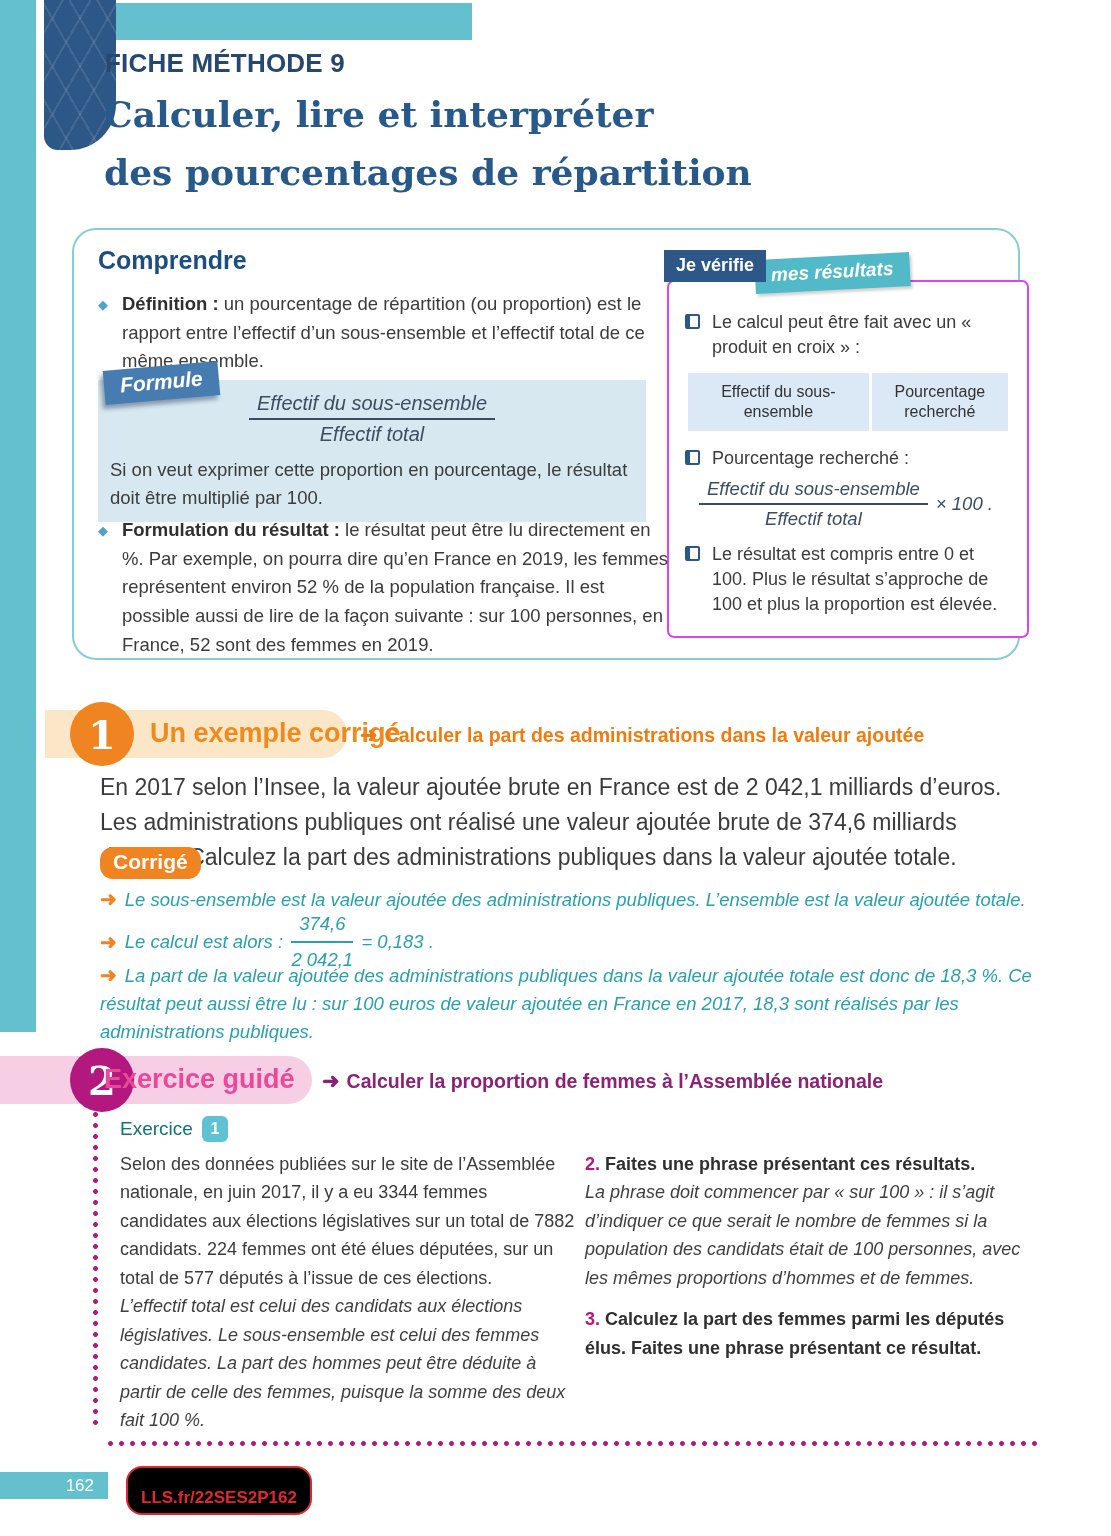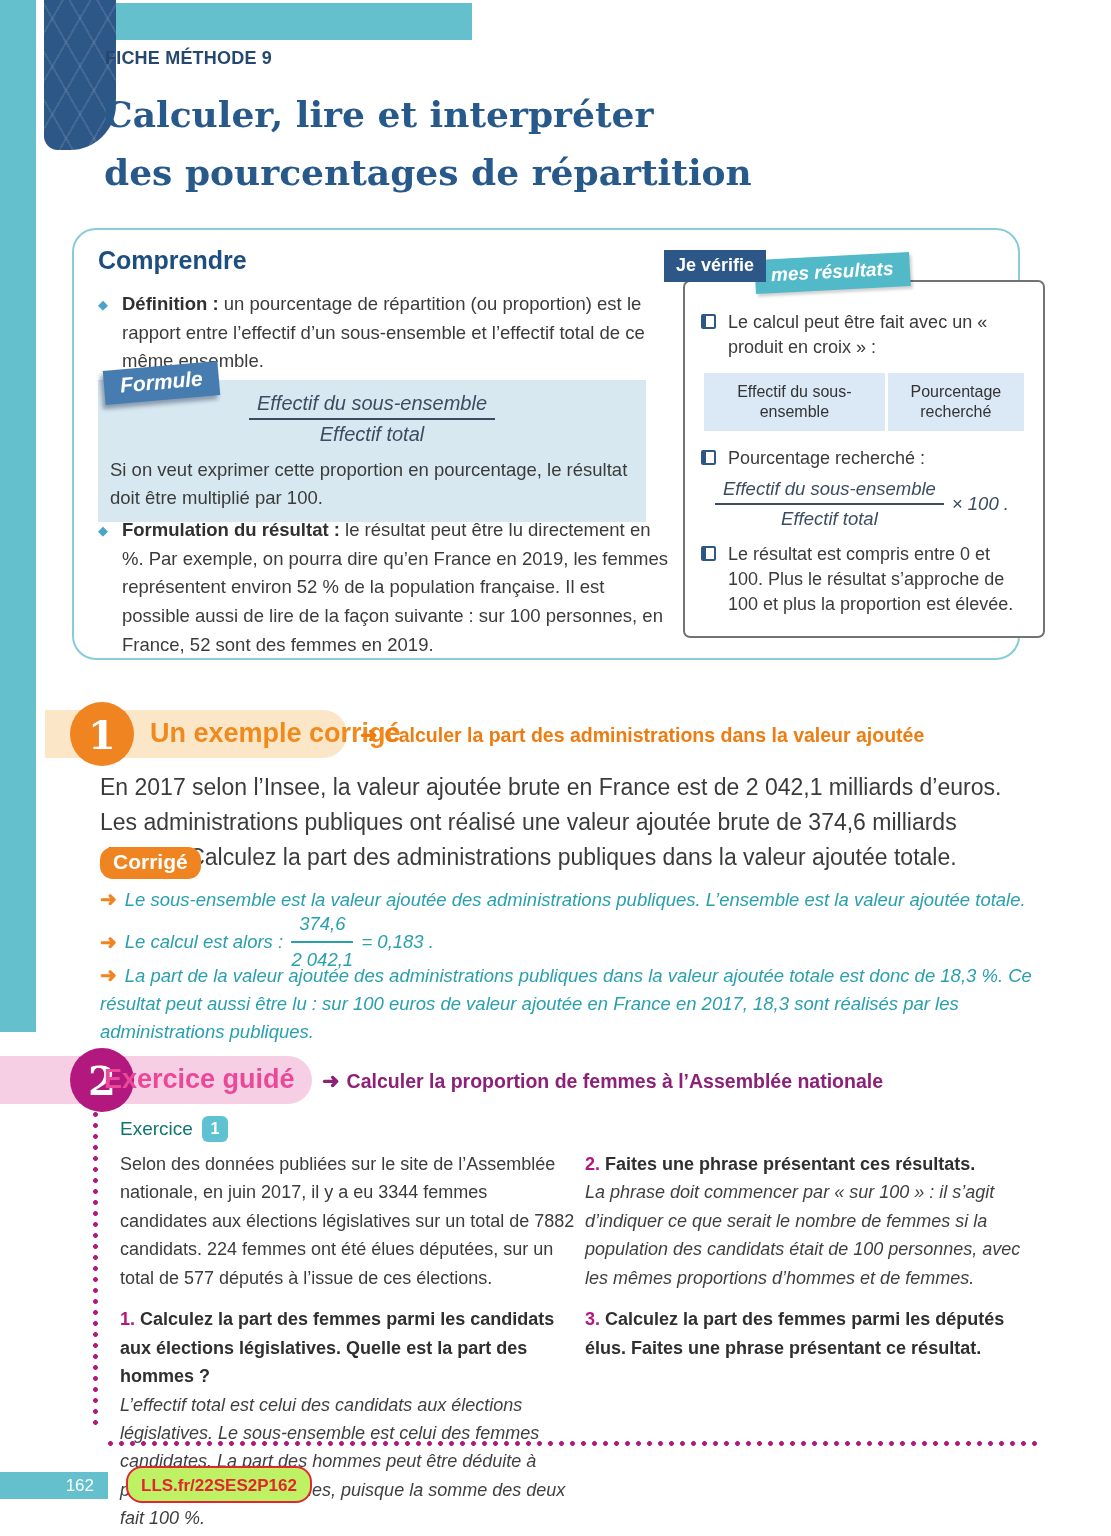--- a/index.html
+++ b/index.html
@@ -16,21 +16,21 @@
   .teal-strip{left:0;top:0;width:36px;height:1032px;background:#64c0cd;}
   .header-band{left:90px;top:3px;width:382px;height:37px;background:#64c0cd;z-index:1;}
   .corner-shape{
     left:44px;top:0;width:72px;height:150px;z-index:2;
     border-radius:0 0 46px 14px;
     background:
       repeating-linear-gradient(60deg, rgba(255,255,255,0.10) 0 2px, transparent 2px 24px),
       repeating-linear-gradient(-60deg, rgba(255,255,255,0.10) 0 2px, transparent 2px 24px),
       #2d5787;
   }
-  .fiche-label{left:105px;top:48px;font-size:18px;font-weight:bold;color:#26476f;letter-spacing:.2px;z-index:3;}
+  .fiche-label{left:105px;top:48px;font-size:26px;font-weight:bold;color:#26476f;letter-spacing:.2px;z-index:3;}
   .page-title{left:104px;top:86px;z-index:3;font-family:"DejaVu Serif", serif;font-weight:bold;color:#27598b;font-size:36px;line-height:1.6;}
 
   
   .comprendre-box{
     left:72px;top:228px;width:948px;height:432px;box-sizing:border-box;
     border:2px solid #86ccd9;border-radius:24px;background:#fff;
   }
   .comprendre-heading{position:absolute;left:24px;top:16px;font-size:25px;font-weight:bold;color:#1d4e80;}
   .bullet-item{position:absolute;padding-left:24px;font-size:18.5px;line-height:1.55;}
   .bullet-item .diamond{position:absolute;left:0;top:5px;font-size:13px;color:#4da4c8;}
@@ -49,22 +49,22 @@
     box-shadow:-3px 4px 4px rgba(40,60,90,.45);
   }
   .frac{display:inline-block;text-align:center;vertical-align:middle;font-style:italic;}
   .frac .num{display:block;border-bottom:2px solid #3c4d61;padding:0 8px 3px;}
   .frac .den{display:block;padding-top:3px;}
   .formule-frac-wrap{text-align:center;font-size:20px;color:#3c4d61;margin-bottom:10px;}
   .formule-note{font-size:18.5px;line-height:1.5;color:#3b3b3b;}
 
   
   .verify-panel{
-    position:absolute;left:609px;top:50px;width:362px;height:358px;box-sizing:border-box;
-    border:2px solid #737373;border-radius:7px;background:#fff;
+    position:absolute;left:593px;top:50px;width:362px;height:358px;box-sizing:border-box;
+    border:2px solid #d946ef;border-radius:7px;background:#fff;
     padding:14px 16px 10px;
   }
   .je-verifie-badge{
     position:absolute;left:590px;top:20px;z-index:3;
     background:#2d5787;color:#fff;font-weight:bold;font-size:18px;
     padding:5px 12px 6px;
   }
   .mes-resultats-badge{
     position:absolute;left:681px;top:26px;z-index:2;
     background:#52b9c8;color:#fff;font-weight:bold;font-style:italic;font-size:19px;
@@ -147,21 +147,21 @@
   }
 
   
   .page-num-bar{
     left:0;top:1472px;width:108px;height:27px;background:#64c0cd;color:#fff;
     display:flex;align-items:center;justify-content:flex-end;
     padding-right:14px;box-sizing:border-box;font-size:17px;
   }
   .lls-badge{
     left:126px;top:1466px;border:2px solid #e2262f;border-radius:16px;
-    color:#e2262f;font-weight:bold;font-size:17px;padding:8px 13px 5px;background:#bef264;
+    color:#e2262f;font-weight:bold;font-size:17px;padding:20px 13px 5px;background:#000000;
   }
 </style>
 </head>
 <body>
 
 <div class="abs teal-strip"></div>
 <div class="abs header-band"></div>
 <div class="abs corner-shape"></div>
 <div class="abs fiche-label">FICHE MÉTHODE 9</div>
 <div class="abs page-title">
@@ -264,24 +264,20 @@
 <div class="abs dots-v"></div>
 <div class="abs dots-h"></div>
 
 <div class="abs exercise-row">
   <span class="exercise-label">Exercice</span>
   <span class="exercise-num-badge">1</span>
 </div>
 
 <div class="abs col col-left">
   <div>Selon des données publiées sur le site de l’Assemblée nationale, en juin 2017, il y a eu 3344 femmes candidates aux élections législatives sur un total de 7882 candidats. 224 femmes ont été élues députées, sur un total de 577 députés à l’issue de ces élections.</div>
-  <div class="question">
-    <span class="qnum">1.</span>
-    <span>Calculez la part des femmes parmi les candidats aux élections législatives. Quelle est la part des hommes ?</span>
-  </div>
   <div class="hint">L’effectif total est celui des candidats aux élections législatives. Le sous-ensemble est celui des femmes candidates. La part des hommes peut être déduite à partir de celle des femmes, puisque la somme des deux fait 100 %.</div>
 </div>
 
 <div class="abs col col-right">
   <div class="question" style="margin-top:0;">
     <span class="qnum">2.</span>
     <span>Faites une phrase présentant ces résultats.</span>
   </div>
   <div class="hint">La phrase doit commencer par « sur 100 » : il s’agit d’indiquer ce que serait le nombre de femmes si la population des candidats était de 100 personnes, avec les mêmes proportions d’hommes et de femmes.</div>
   <div class="question">

